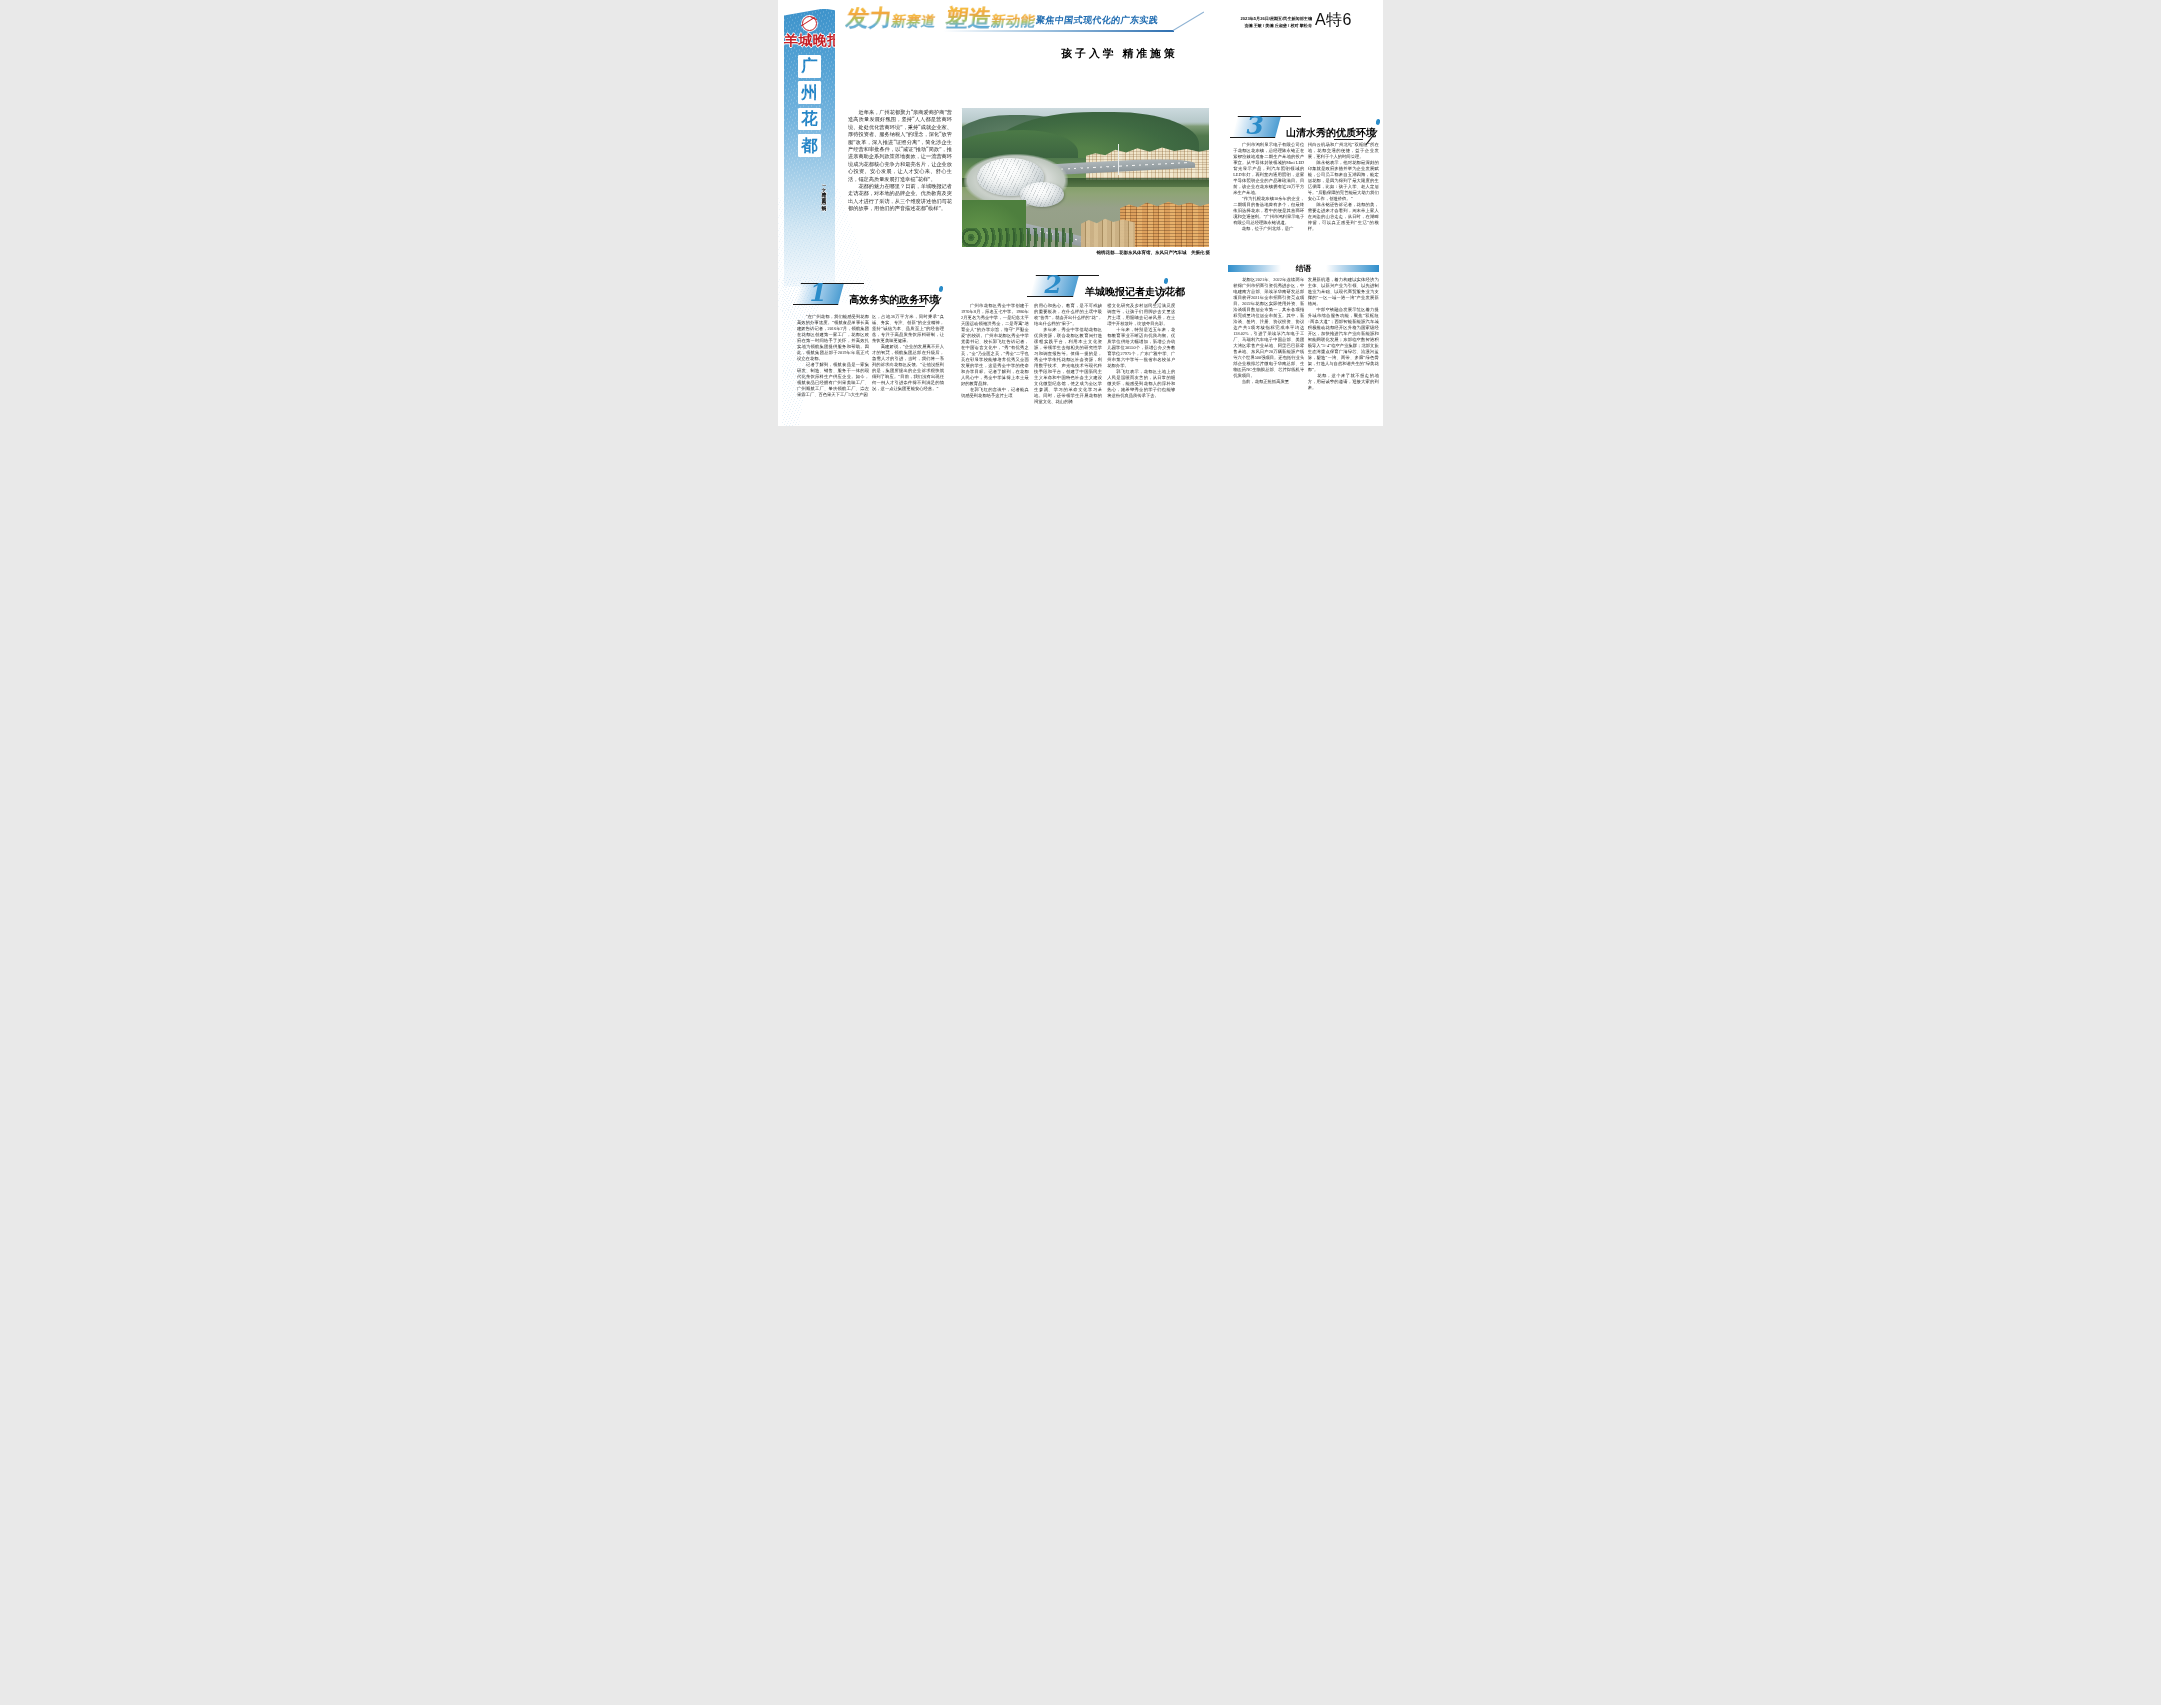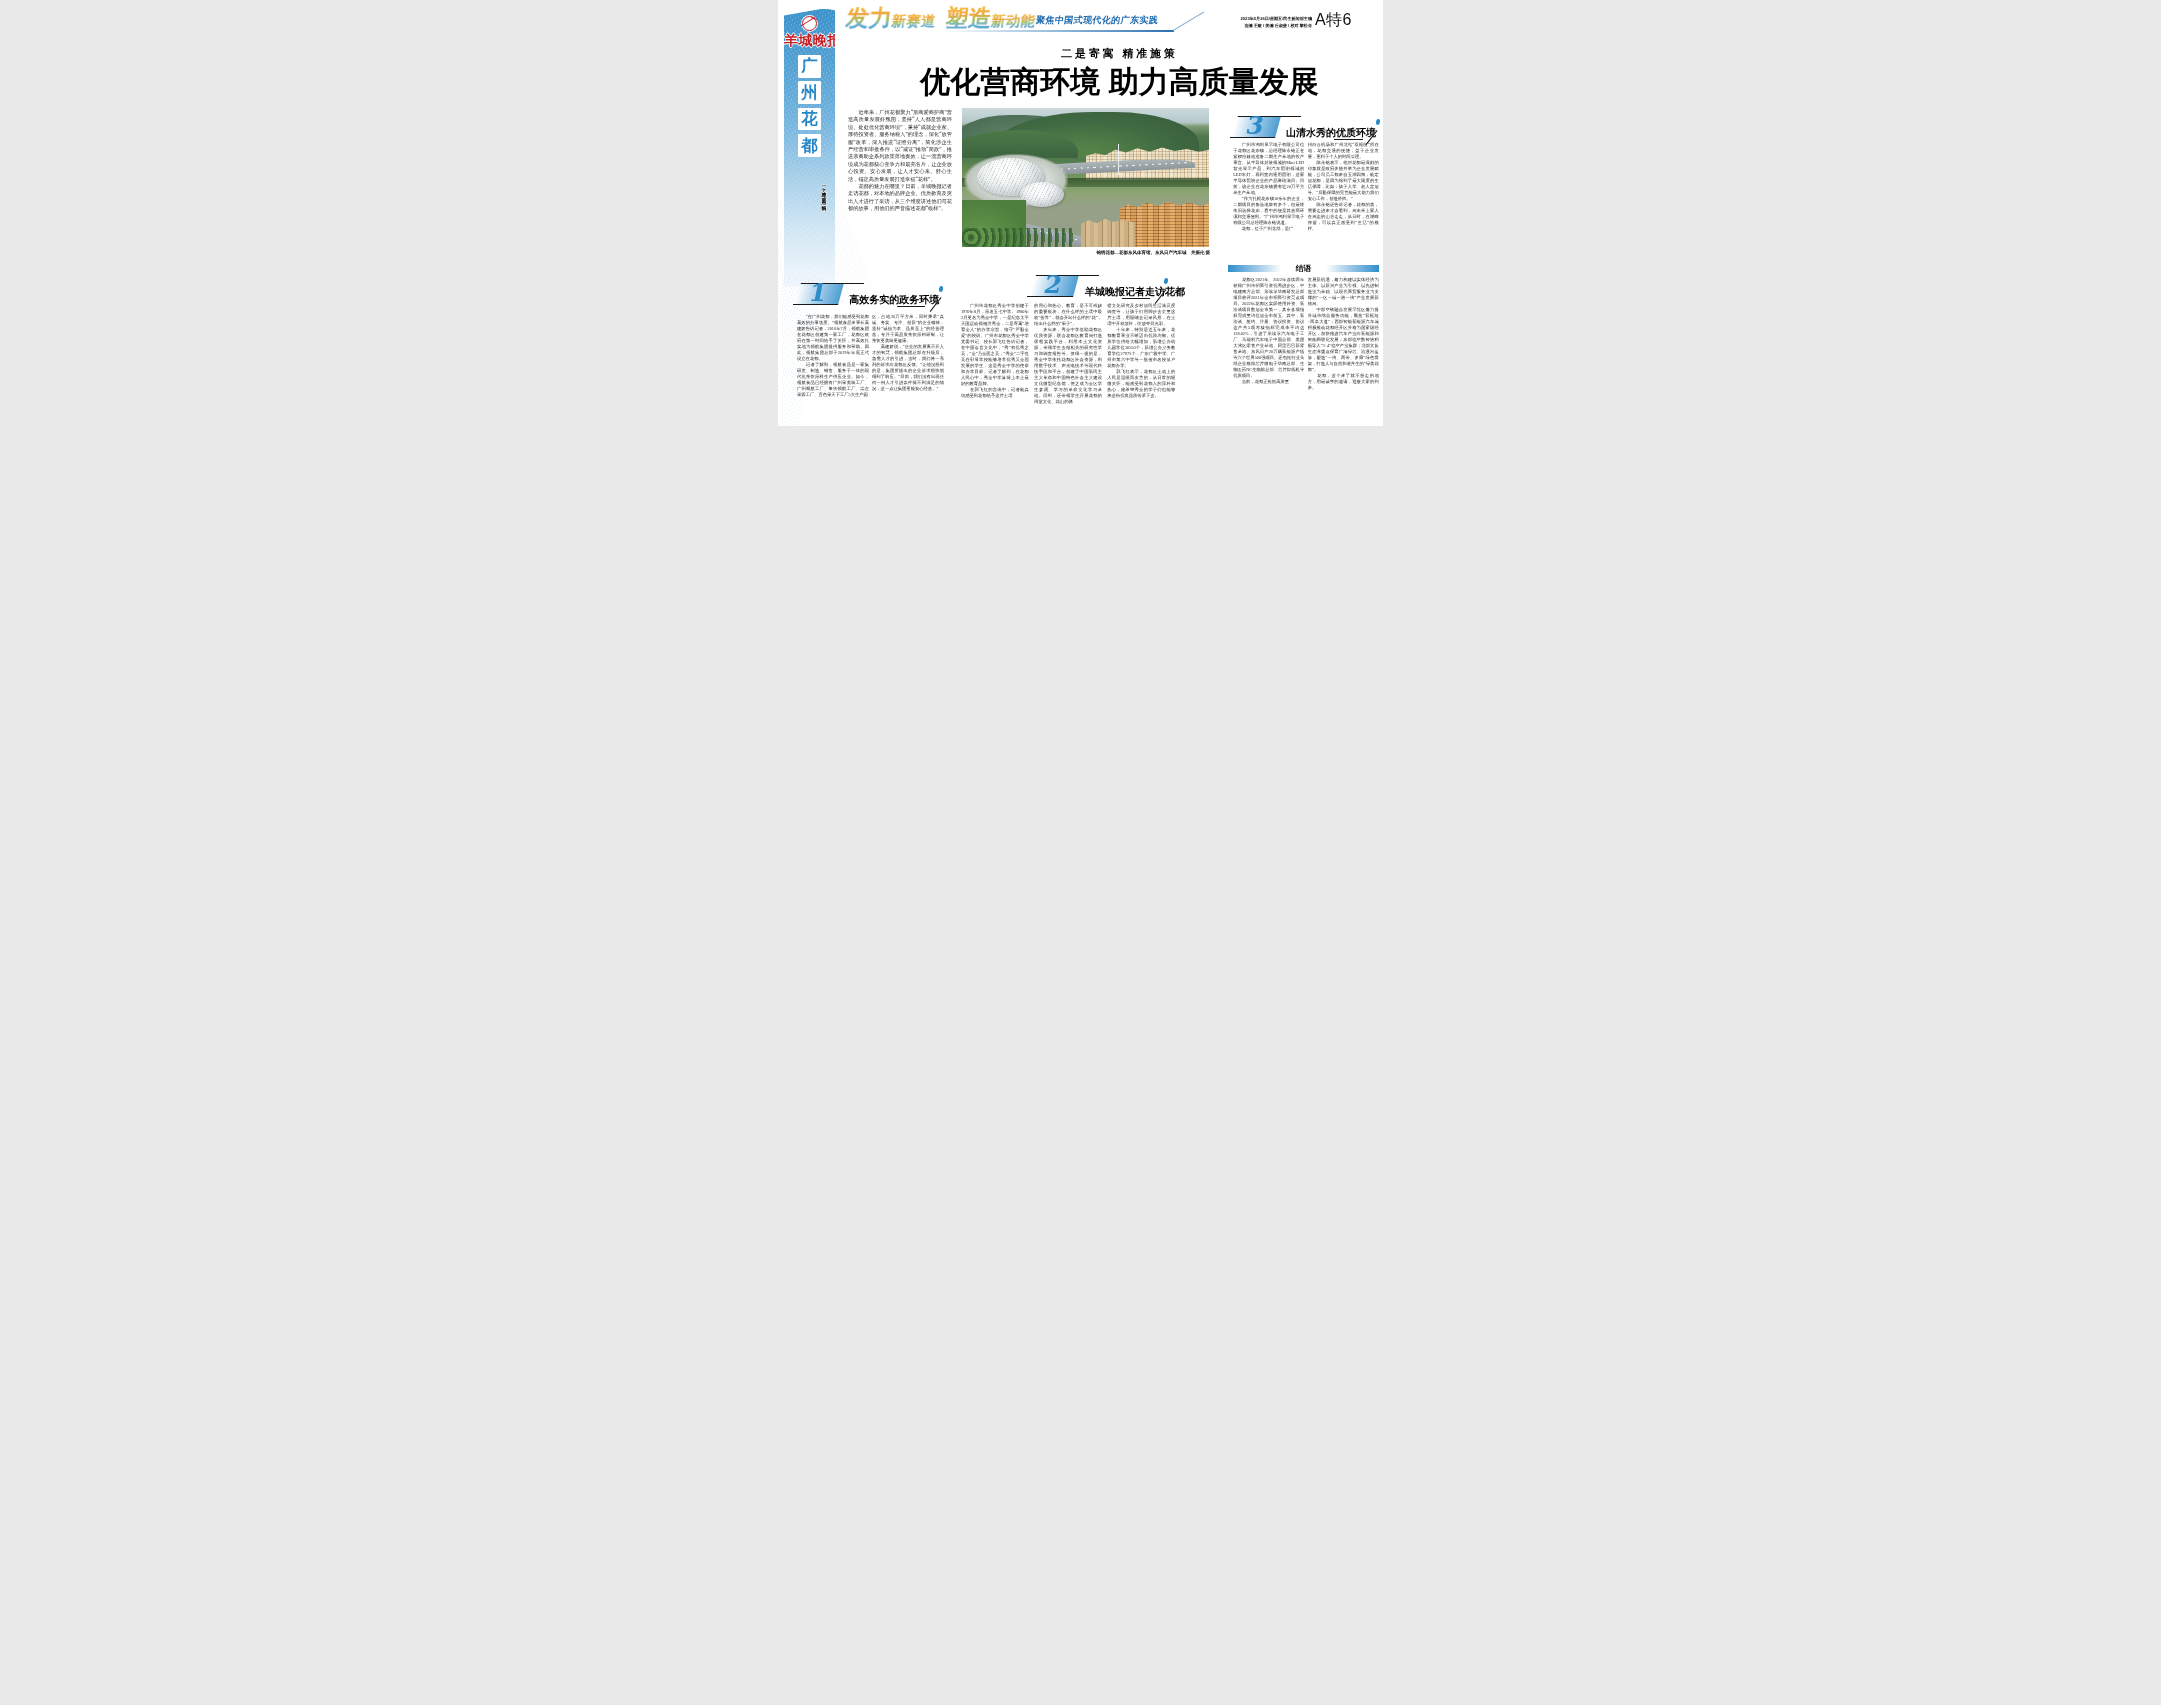--- a/index.html
+++ b/index.html
@@ -183,22 +183,21 @@
   </div>
   <div class="banner-slogan">聚焦中国式现代化的广东实践</div>
   <div class="banner-rule"></div>
   <div class="banner-diag"></div>
   <div class="date-block">
     <div>2023年5月26日/星期五/民生新闻部主编</div>
     <div>责编 王敏 / 美编 丘淑斐 / 校对 黎松青</div>
   </div>
   <div class="pageno">A特6</div>
 
-  <div class="kicker">二是寄寓 精准施策</div>
-  <div class="main-title">优化营商环境 助力高质量发展</div>
+  <div class="kicker">孩子入学 精准施策</div>
 
   <div class="intro">　　近年来，广州花都聚力“亲商爱商护商”营造高质量发展好氛围，坚持“人人都是营商环境、处处优化营商环境”，秉持“成就企业家、厚待投资者、服务纳税人”的理念，深化“放管服”改革，深入推进“证照分离”，简化涉企生产经营和审批条件，以“减证”推动“简政”，推进亲商助企系列政策落地奏效，让一流营商环境成为花都核心竞争力和最亮名片，让企业放心投资、安心发展，让人才安心来、舒心生活，锚定高质量发展打造幸福“花样”。
 　　花都的魅力在哪里？日前，羊城晚报记者走访花都，对本地的品牌企业、优质教育及突出人才进行了采访，从三个维度讲述他们与花都的故事，用他们的声音描述花都“模样”。</div>
 
   <div class="photo">
     <div class="ph sky"></div>
     <div class="ph mfar"></div>
     <div class="ph mmain"></div>
     <div class="ph mmain2"></div>
     <div class="ph city"></div>

